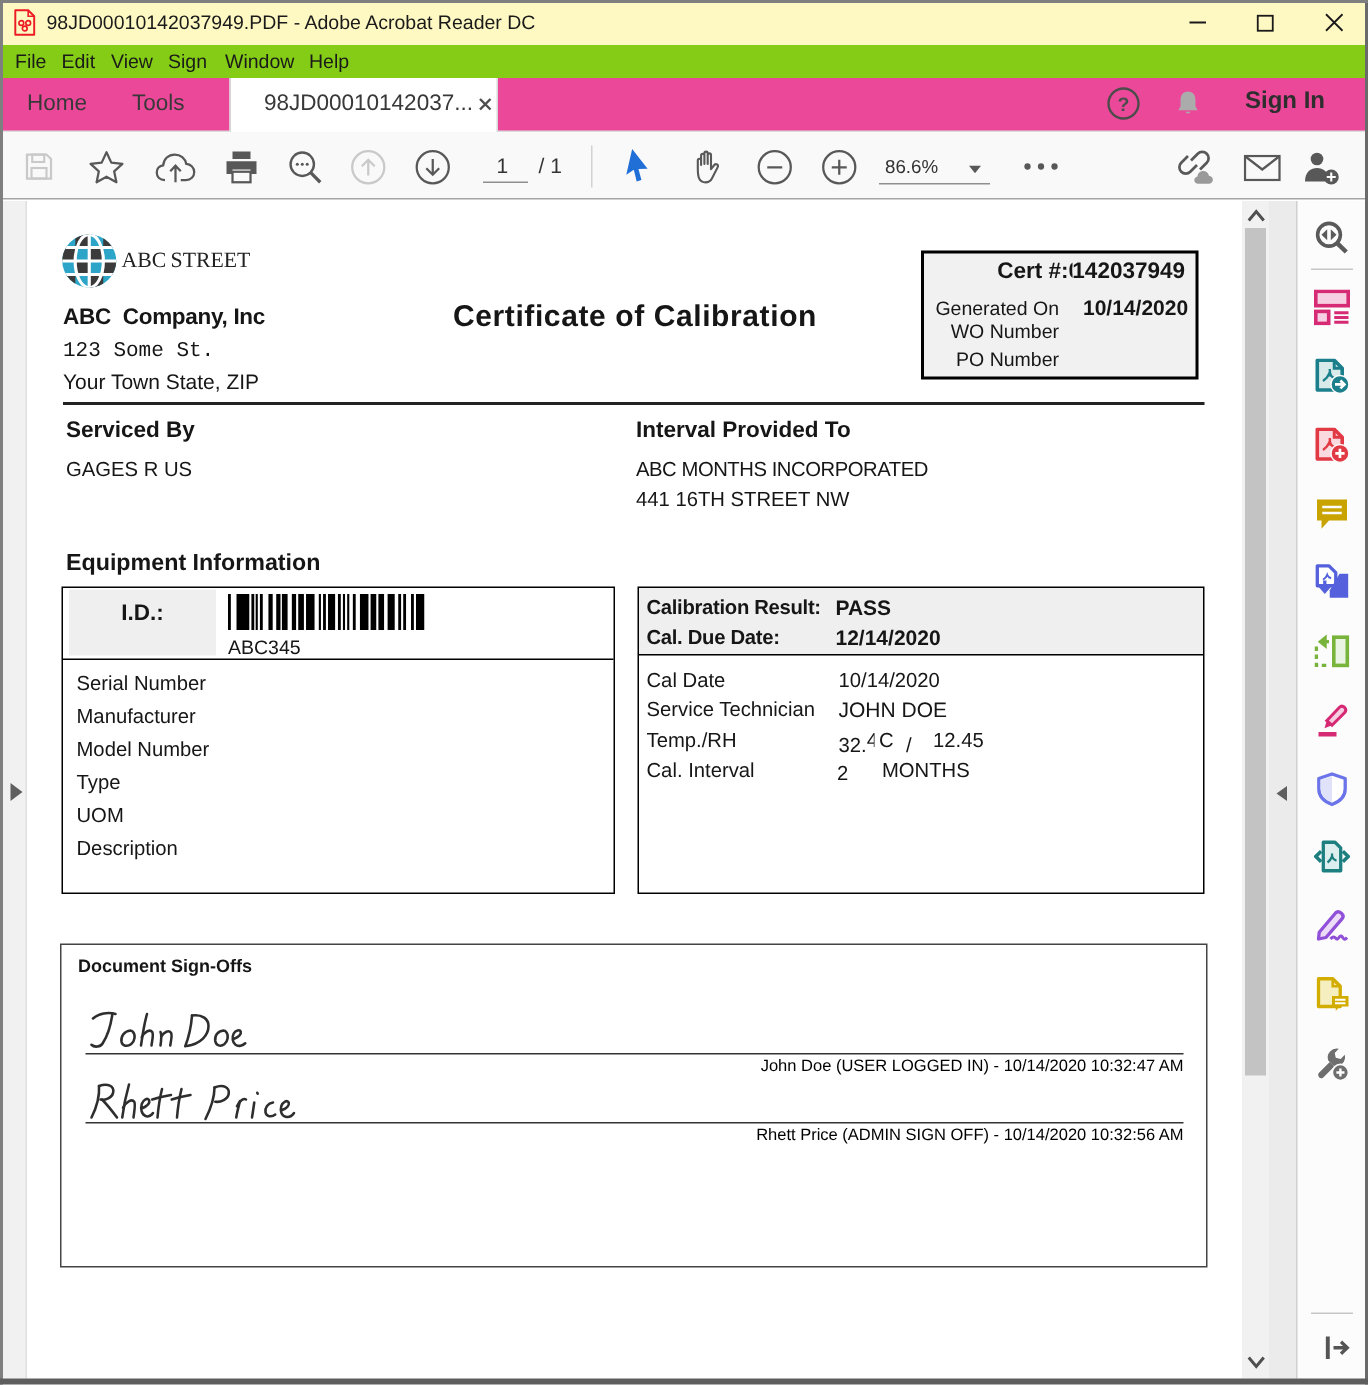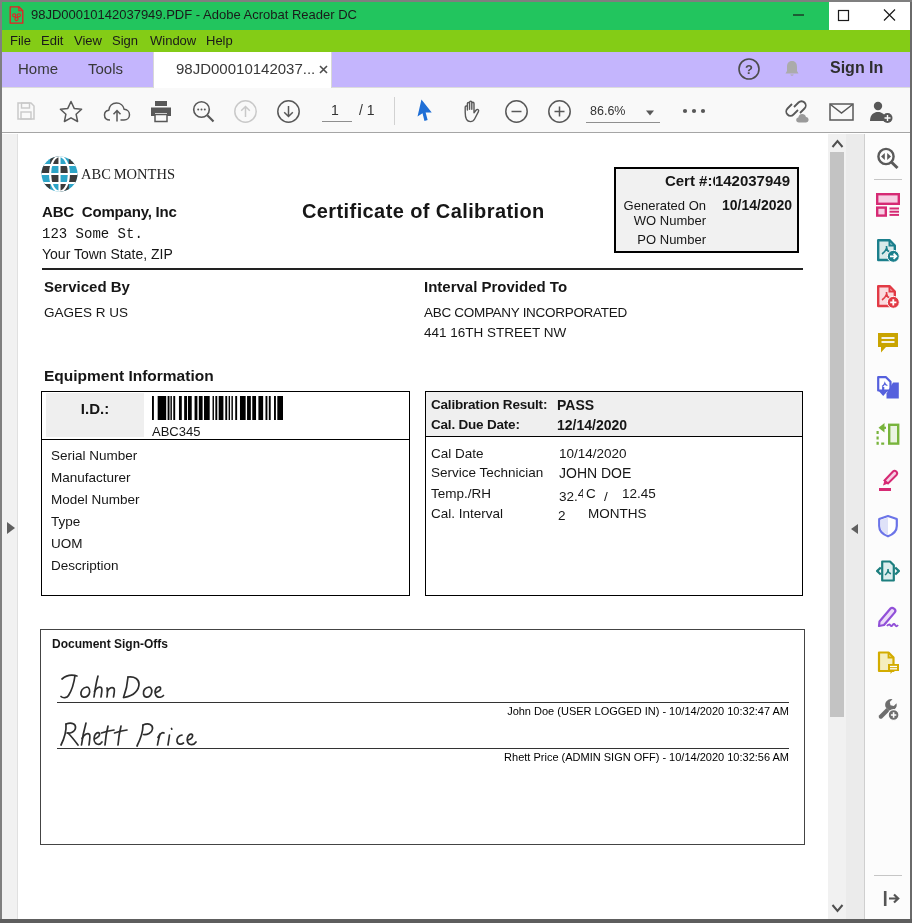--- a/index.html
+++ b/index.html
@@ -1,26 +1,26 @@
 <!DOCTYPE html>
 <html><head>
 <meta charset="utf-8">
 <style>
 * { margin:0; padding:0; box-sizing:border-box; }
 html,body { width:912px; height:923px; overflow:hidden; font-family:"Liberation Sans", sans-serif; background:#fff; }
 #win { position:absolute; left:0; top:0; width:912px; height:923px; border-left:1px solid #9b9b9b; border-top:1px solid #bfbfbf; }
 .abs { position:absolute; }
 
-#titlebar { position:absolute; left:0; top:0; width:829px; height:30px; background:#22c55e; }
+#titlebar { position:absolute; left:0; top:0; width:912px; height:30px; background:#fef9c3; }
 #title-text { position:absolute; left:31px; top:7px; font-size:13px; color:#1a1a1a; }
 
 #menubar { position:absolute; left:0; top:30px; width:912px; height:23px; background:#84cc16; font-size:13px; color:#1a1a1a; }
 #menubar span { position:absolute; top:3px; }
 
-#tabbar { position:absolute; left:0; top:52px; width:912px; height:36px; background:#c4b5fd; border-bottom:1px solid #dcdcdc; font-size:15px; color:#383838; }
+#tabbar { position:absolute; left:0; top:52px; width:912px; height:36px; background:#ec4899; border-bottom:1px solid #dcdcdc; font-size:15px; color:#383838; }
 #tab-active { position:absolute; left:153px; top:0; width:179px; height:36px; background:#fff; border-left:1px solid #d8d8d8; border-right:1px solid #d8d8d8; }
 
 #toolbar { position:absolute; left:0; top:88px; width:912px; height:45px; background:#f9f9f9; border-bottom:1px solid #a5a5a5; }
 #leftstrip { position:absolute; left:0; top:134px; width:18px; height:785px; background:#f1f1f1; border-right:1px solid #e0e0e0; }
 #scrollbar { position:absolute; left:828px; top:134px; width:18px; height:785px; background:#f1f1f1; }
 #sb-thumb { position:absolute; left:830px; top:152px; width:14px; height:565px; background:#c3c3c3; }
 #splitter { position:absolute; left:846px; top:134px; width:18px; height:785px; background:#ebebeb; }
 #sidebar { position:absolute; left:864px; top:134px; width:46px; height:785px; background:#fcfcfc; border-left:1px solid #cfcfcf; }
 #rightborder { position:absolute; left:910px; top:0; width:2px; height:923px; background:#6a6a6a; }
 #bottomborder { position:absolute; left:0; top:919px; width:912px; height:4px; background:#5e5e5e; }
@@ -202,41 +202,41 @@
     <rect x="18.5" y="27" width="9.3" height="9" fill="#3b3b3b"></rect>
     <g stroke="#fff" stroke-width="2.1" fill="none">
       <line x1="0" y1="9" x2="37" y2="9"></line>
       <line x1="0" y1="18" x2="37" y2="18"></line>
       <line x1="0" y1="27" x2="37" y2="27"></line>
       <line x1="18.5" y1="0" x2="18.5" y2="36"></line>
       <ellipse cx="18.5" cy="18" rx="9.4" ry="17.8"></ellipse>
     </g>
   </g>
 </svg>
-<div class="dt" style="left:81px; top:166px; font-size:14.5px; font-family:'Liberation Serif',serif; letter-spacing:0px; color:#222;">ABC MONTHS</div>
+<div class="dt" style="left:81px; top:166px; font-size:14.5px; font-family:'Liberation Serif',serif; letter-spacing:0px; color:#222;">ABC STREET</div>
 
 <div class="dt bold" style="left:42px; top:203px; font-size:15px; letter-spacing:-0.2px;">ABC&nbsp;&nbsp;Company, Inc</div>
 <div class="dt" style="left:42px; top:226px; font-size:14px;font-family:Liberation Mono, monospace;">123 Some St.</div>
 <div class="dt" style="left:42px; top:246px; font-size:14px;">Your Town State, ZIP</div>
 
 <div class="dt bold" style="left:302px; top:200px; font-size:20px; letter-spacing:0.4px;">Certificate of Calibration</div>
 
 <div id="certbox"></div>
 <div class="dt bold" style="left:614px; top:172px; width:176px; text-align:right; font-size:15px;">Cert #:<span style="display:inline-block; width:2.5px; overflow:hidden; vertical-align:bottom;">0</span>142037949</div>
 <div class="dt" style="left:614px; top:198px; width:92px; text-align:right; font-size:13px;">Generated On</div>
 <div class="dt bold" style="left:722px; top:197px; font-size:14px;">10/14/2020</div>
 <div class="dt" style="left:614px; top:213px; width:92px; text-align:right; font-size:13px;">WO Number</div>
 <div class="dt" style="left:614px; top:232px; width:92px; text-align:right; font-size:13px;">PO Number</div>
 
 <div class="abs" style="left:42px; top:268px; width:761px; height:2px; background:#222;"></div>
 
 <div class="dt bold" style="left:44px; top:278px; font-size:15px;">Serviced By</div>
 <div class="dt" style="left:44px; top:305px; font-size:13.5px;">GAGES R US</div>
 <div class="dt bold" style="left:424px; top:278px; font-size:15px;">Interval Provided To</div>
-<div class="dt" style="left:424px; top:305px; font-size:13.5px; letter-spacing:-0.3px;">ABC COMPANY INCORPORATED</div>
+<div class="dt" style="left:424px; top:305px; font-size:13.5px; letter-spacing:-0.3px;">ABC MONTHS INCORPORATED</div>
 <div class="dt" style="left:424px; top:325px; font-size:13.5px;">441 16TH STREET NW</div>
 
 <div class="dt bold" style="left:44px; top:367px; font-size:15.5px;">Equipment Information</div>
 
 <div class="eqbox" style="left:41px; top:391px; width:369px; height:205px;"></div>
 <div class="abs" style="left:46px; top:393px; width:98px; height:44px; background:#efefef;"></div>
 <div class="dt bold" style="left:46px; top:400px; width:98px; text-align:center; font-size:15px;">I.D.:</div>
 <div class="abs" style="left:42px; top:439px; width:367px; height:1px; background:#000;"></div>
 <svg class="abs" style="left:152px; top:396px;" width="131" height="24" viewBox="0 0 138.5 24" preserveAspectRatio="none">
   <g fill="#000">

